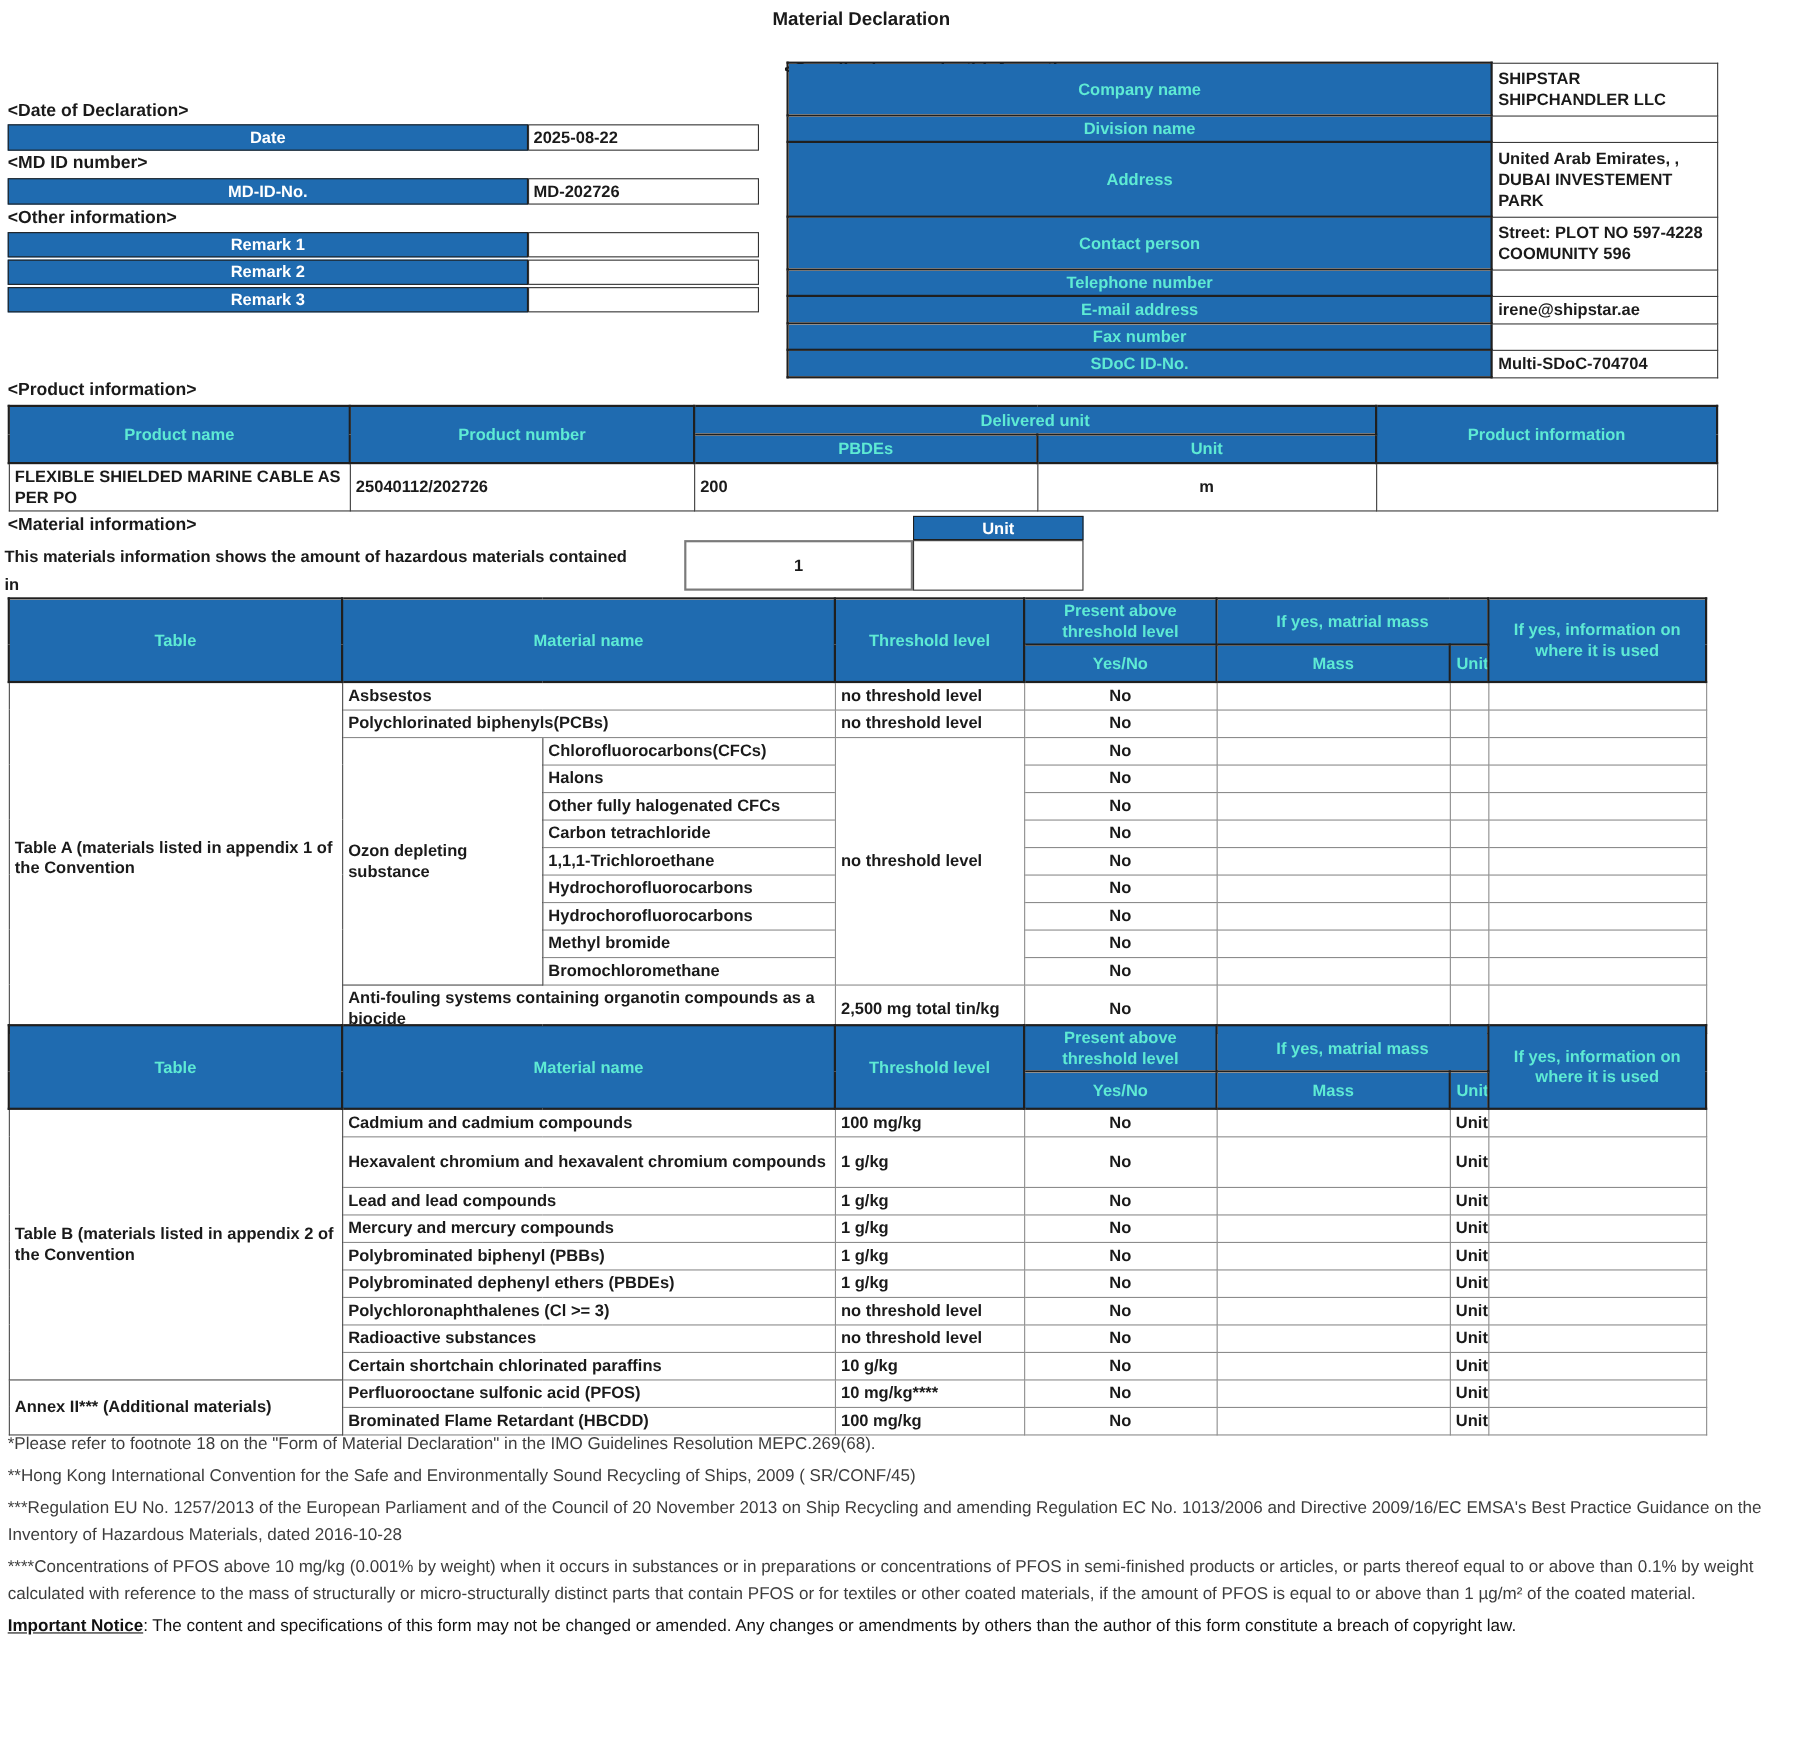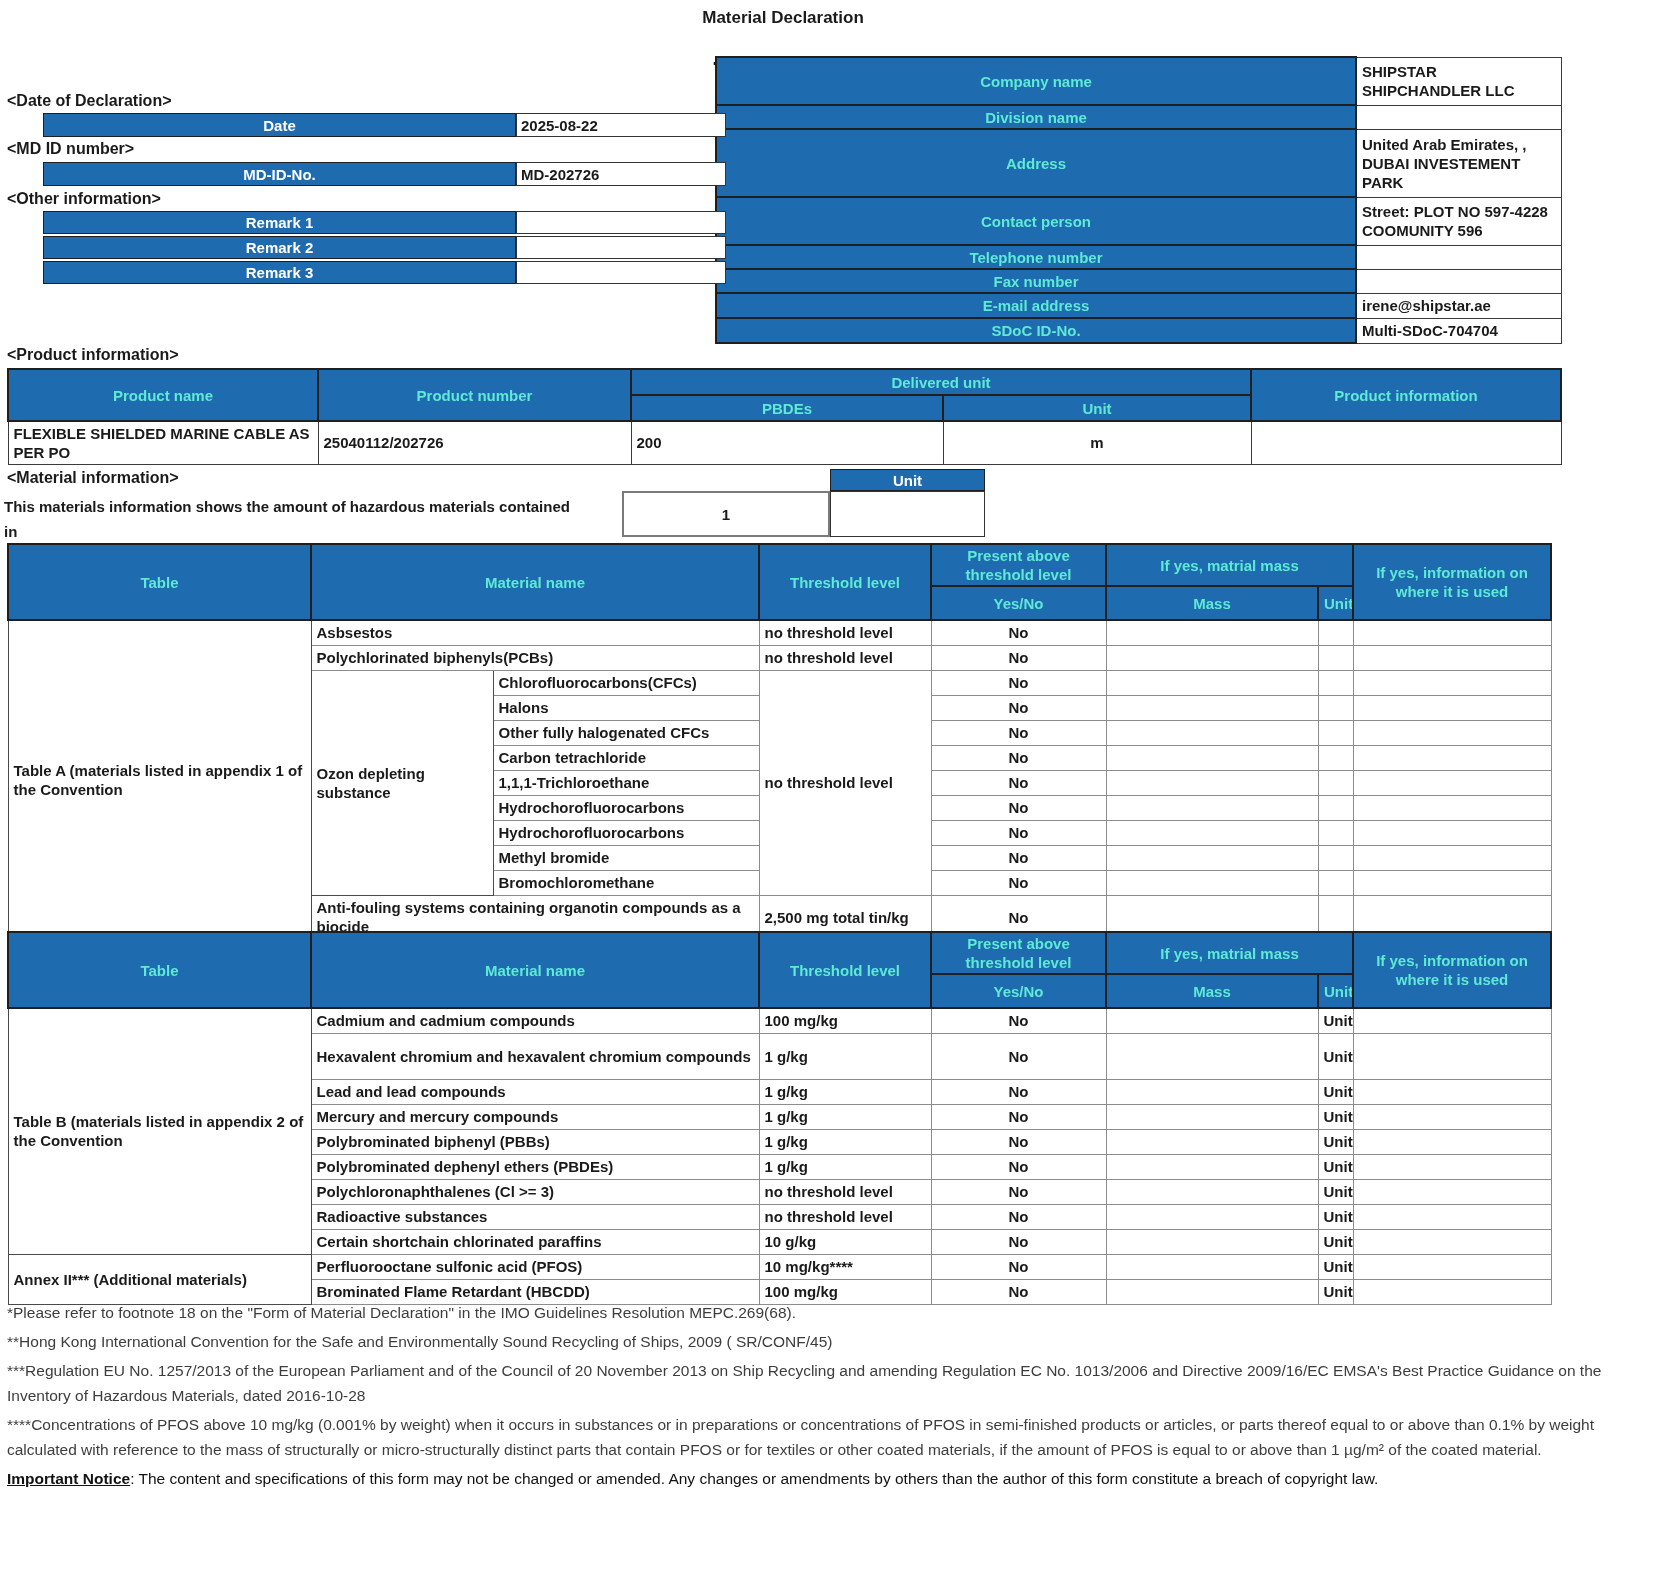--- a/index.html
+++ b/index.html
@@ -9,21 +9,21 @@
   .abs { position:absolute; }
   .title { left:0; top:8px; width:1566px; text-align:center; font-size:17px; font-weight:bold; }
   .sec-heading { font-size:16px; font-weight:bold; white-space:nowrap; }
   table.t { border-collapse:collapse; table-layout:fixed; position:absolute; }
   .t th, .t td { padding:1px 5px; font-size:15px; line-height:19px; overflow:hidden; }
   .hblue { background:var(--blue); color:#5eead4; font-weight:bold; text-align:center; border:2px solid var(--line-dark); }
   .cell { font-weight:bold; border:1.5px solid var(--line-soft); background:#fff; vertical-align:middle; }
   .cell.dark { border-color:#3a3a3a; }
   .left { text-align:left; } .center { text-align:center; }
   .supplier td { vertical-align:middle; }
-  .metarow { position:absolute; display:flex;margin-left:36px; }
+  .metarow { position:absolute; display:flex; }
   .metarow .mlabel { width:473px; background:var(--blue); color:#fff; font-weight:bold; font-size:15px;
                      display:flex; align-items:center; justify-content:center; border:1.5px solid var(--line-dark); }
   .metarow .mval { width:210px; background:#fff; font-weight:bold; font-size:15px; display:flex; align-items:center;
                    padding:0 4px; border:1.5px solid #333; }
   .note { font-size:15px; font-weight:bold; line-height:25px; }
   .box { position:absolute; background:#fff; border:2px solid #7a7a7a; display:flex; align-items:center; justify-content:center;
          font-size:15px; font-weight:bold; }
   .box.dark { border:1.5px solid #333; }
   .unit-head { position:absolute; background:var(--blue); color:#fff; font-weight:bold; font-size:15px;
                display:flex; align-items:center; justify-content:center; border:1.5px solid var(--line-dark); }
@@ -62,27 +62,27 @@
         <td class="cell dark left">United Arab Emirates, , DUBAI INVESTEMENT PARK</td>
       </tr>
       <tr style="height:48px">
         <td class="hblue">Contact person</td>
         <td class="cell dark left">Street: PLOT NO 597-4228 COOMUNITY 596</td>
       </tr>
       <tr style="height:24px">
         <td class="hblue">Telephone number</td>
         <td class="cell dark left"></td>
       </tr>
+      <tr style="height:25px">
+        <td class="hblue">E-mail address</td>
+        <td class="cell dark left">irene@shipstar.ae</td>
+      </tr>
       <tr style="height:24px">
         <td class="hblue">Fax number</td>
         <td class="cell dark left"></td>
-      </tr>
-      <tr style="height:25px">
-        <td class="hblue">E-mail address</td>
-        <td class="cell dark left">irene@shipstar.ae</td>
       </tr>
       <tr style="height:25px">
         <td class="hblue">SDoC ID-No.</td>
         <td class="cell dark left">Multi-SDoC-704704</td>
       </tr>
     </tbody>
   </table>
 
   <div class="abs sec-heading" style="left:7px;top:92px;">&lt;Date of Declaration&gt;</div>
   <div class="metarow" style="left:7px;top:113px;height:24px;">

